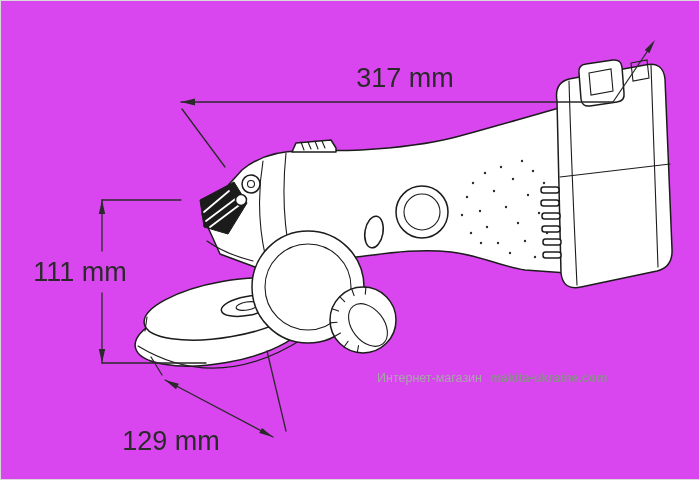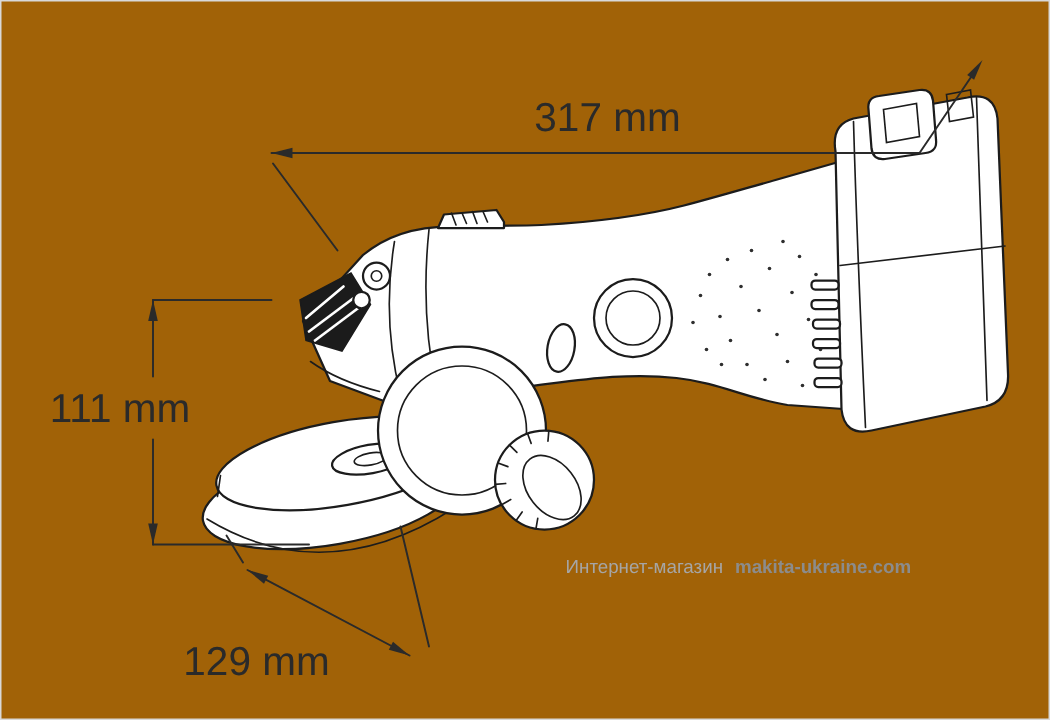--- a/index.html
+++ b/index.html
@@ -1,18 +1,18 @@
 <!DOCTYPE html>
 <html><head>
 <meta charset="utf-8">
 <style>
   html,body{margin:0;padding:0;background:#ffffff;}
   .frame{
     position:relative;width:700px;height:480px;box-sizing:border-box;
-    background:#a16207;border:1px solid #d9d9d9;overflow:hidden;
+    background:#d946ef;border:1px solid #d9d9d9;overflow:hidden;
     font-family:"Liberation Sans",sans-serif;
   }
   .frame svg{position:absolute;left:0;top:0;}
   .thin{fill:none;stroke:#1c1c1c;stroke-width:1.1;stroke-linecap:round;}
   .fw{fill:#ffffff;stroke:#1c1c1c;stroke-width:1.5;stroke-linejoin:round;}
   .dk{fill:#1b1b1b;stroke:#1b1b1b;stroke-width:1;}
   .hatch{stroke:#ffffff;stroke-width:1.8;fill:none;stroke-linecap:round;}
   .dot{fill:#2e2e2e;stroke:none;}
   .dim{fill:none;stroke:#2a2a2a;stroke-width:1.3;stroke-linecap:round;}
   .arr{fill:#2a2a2a;stroke:none;}

